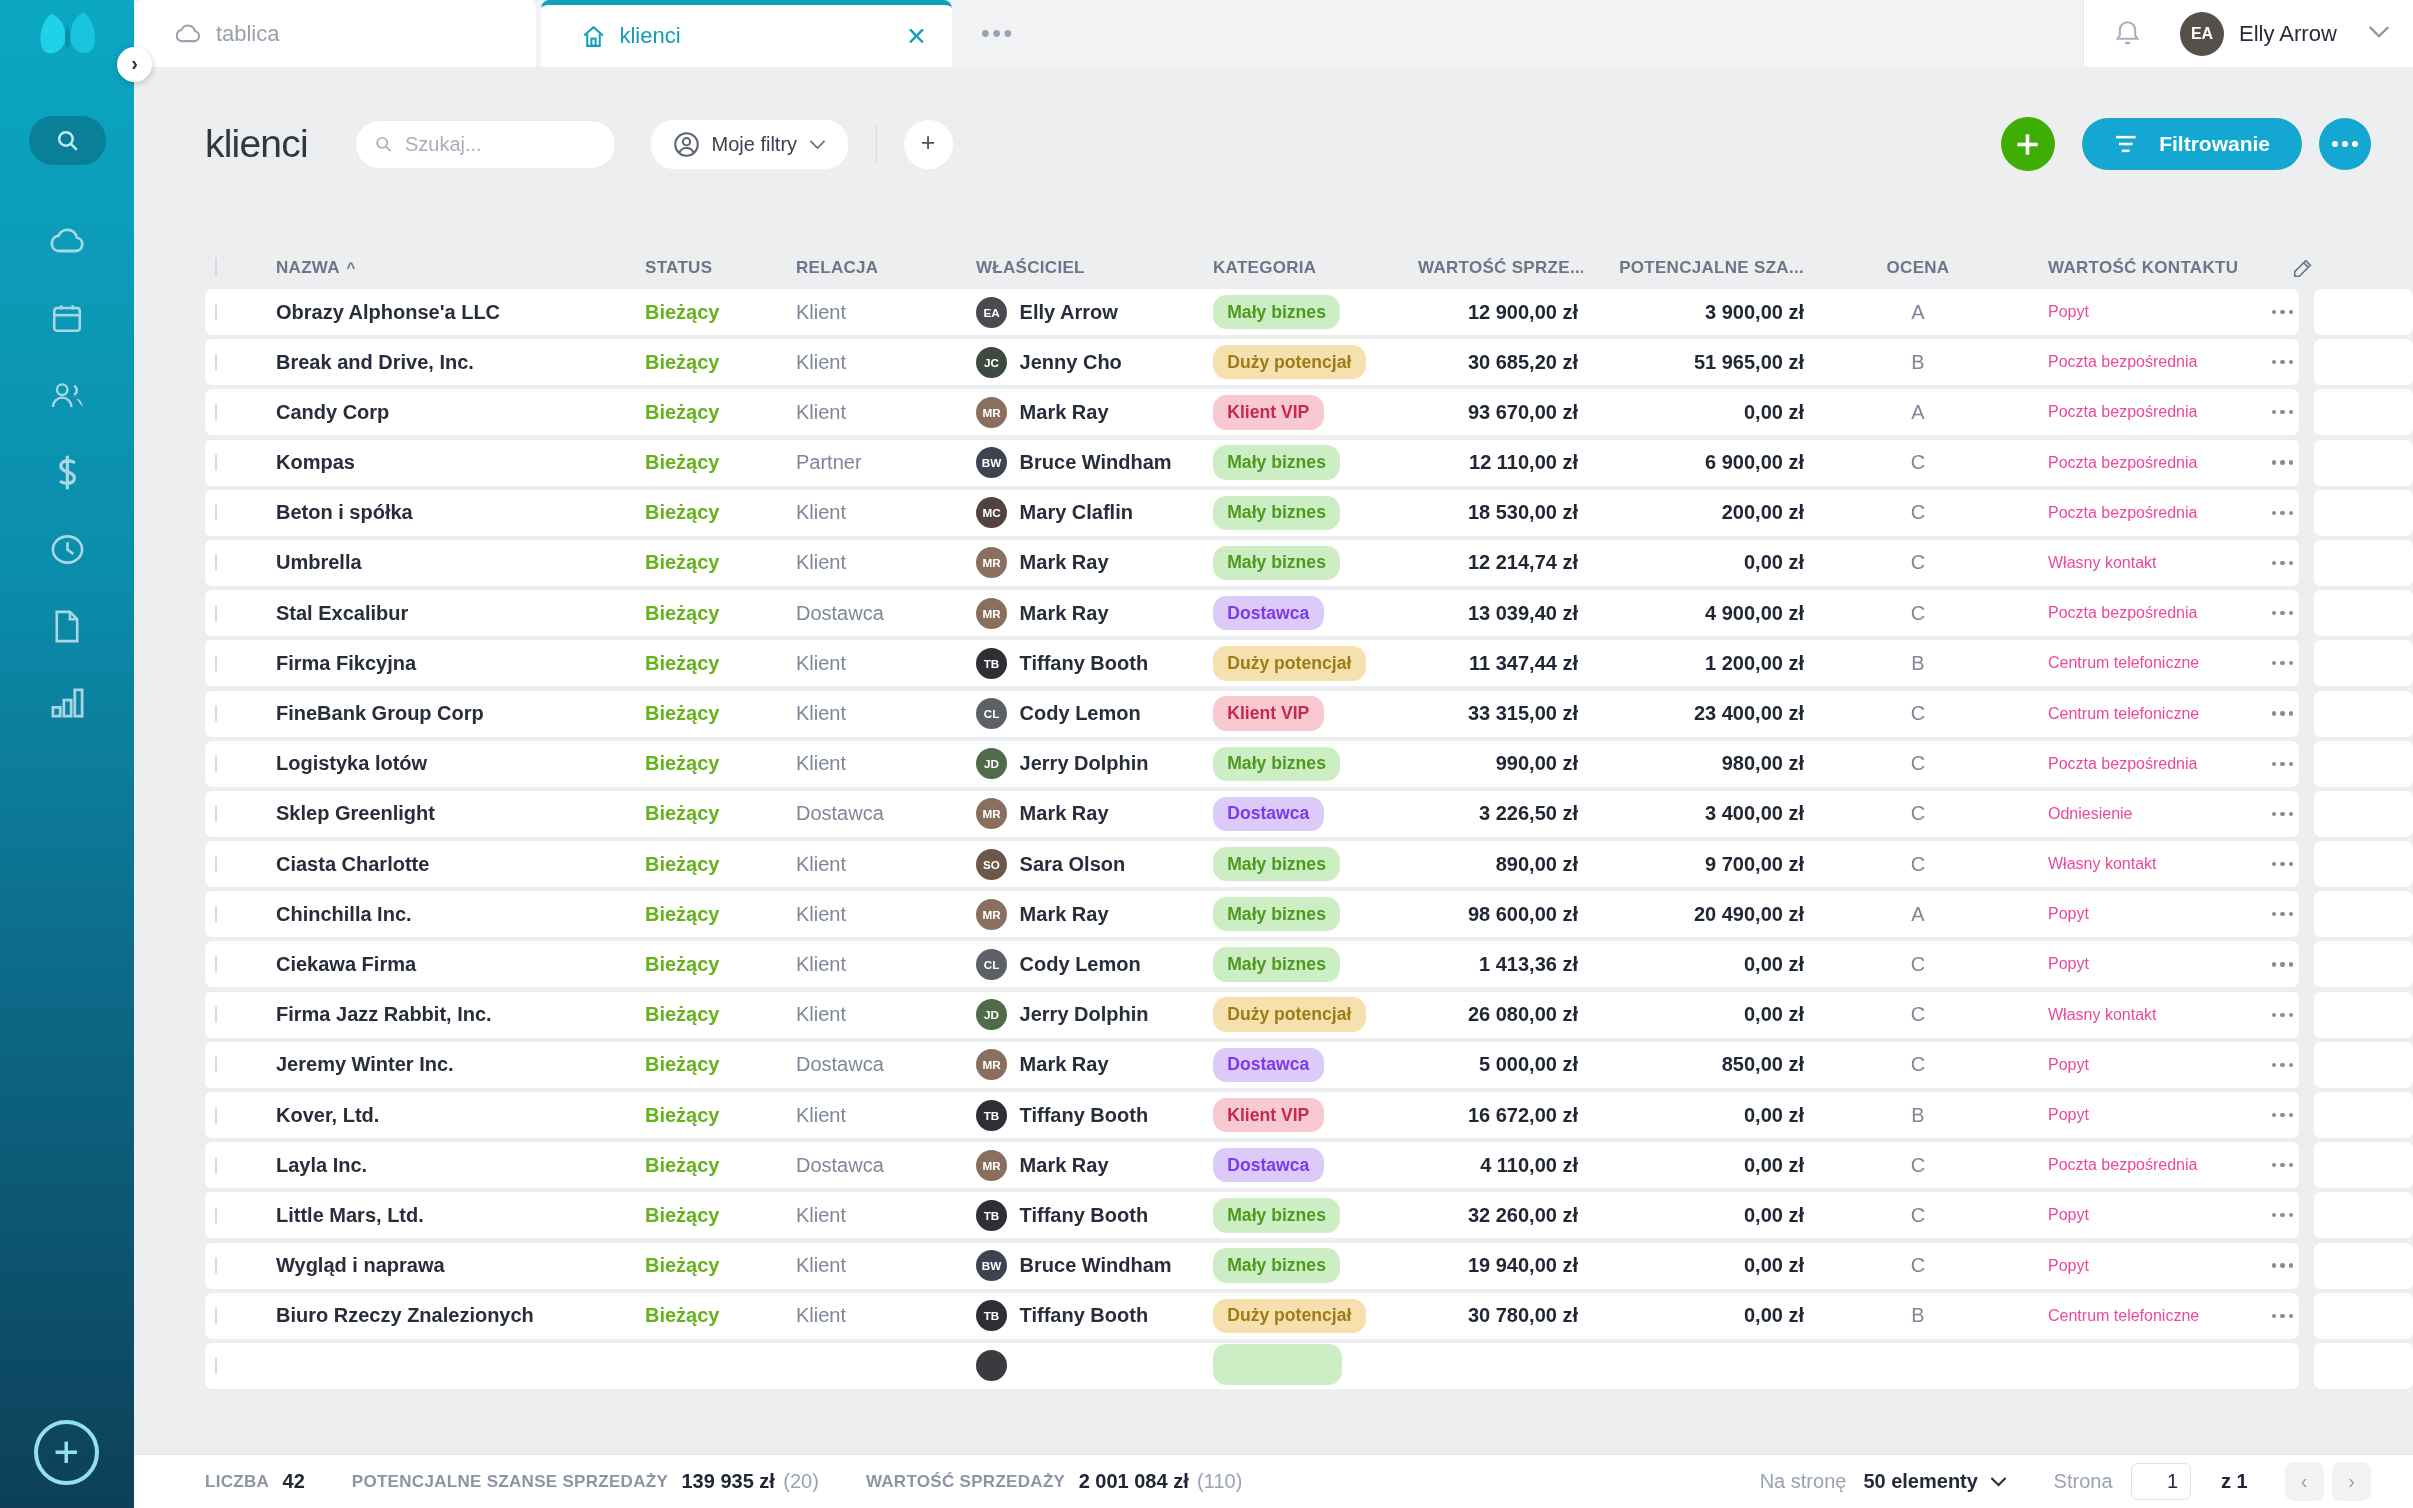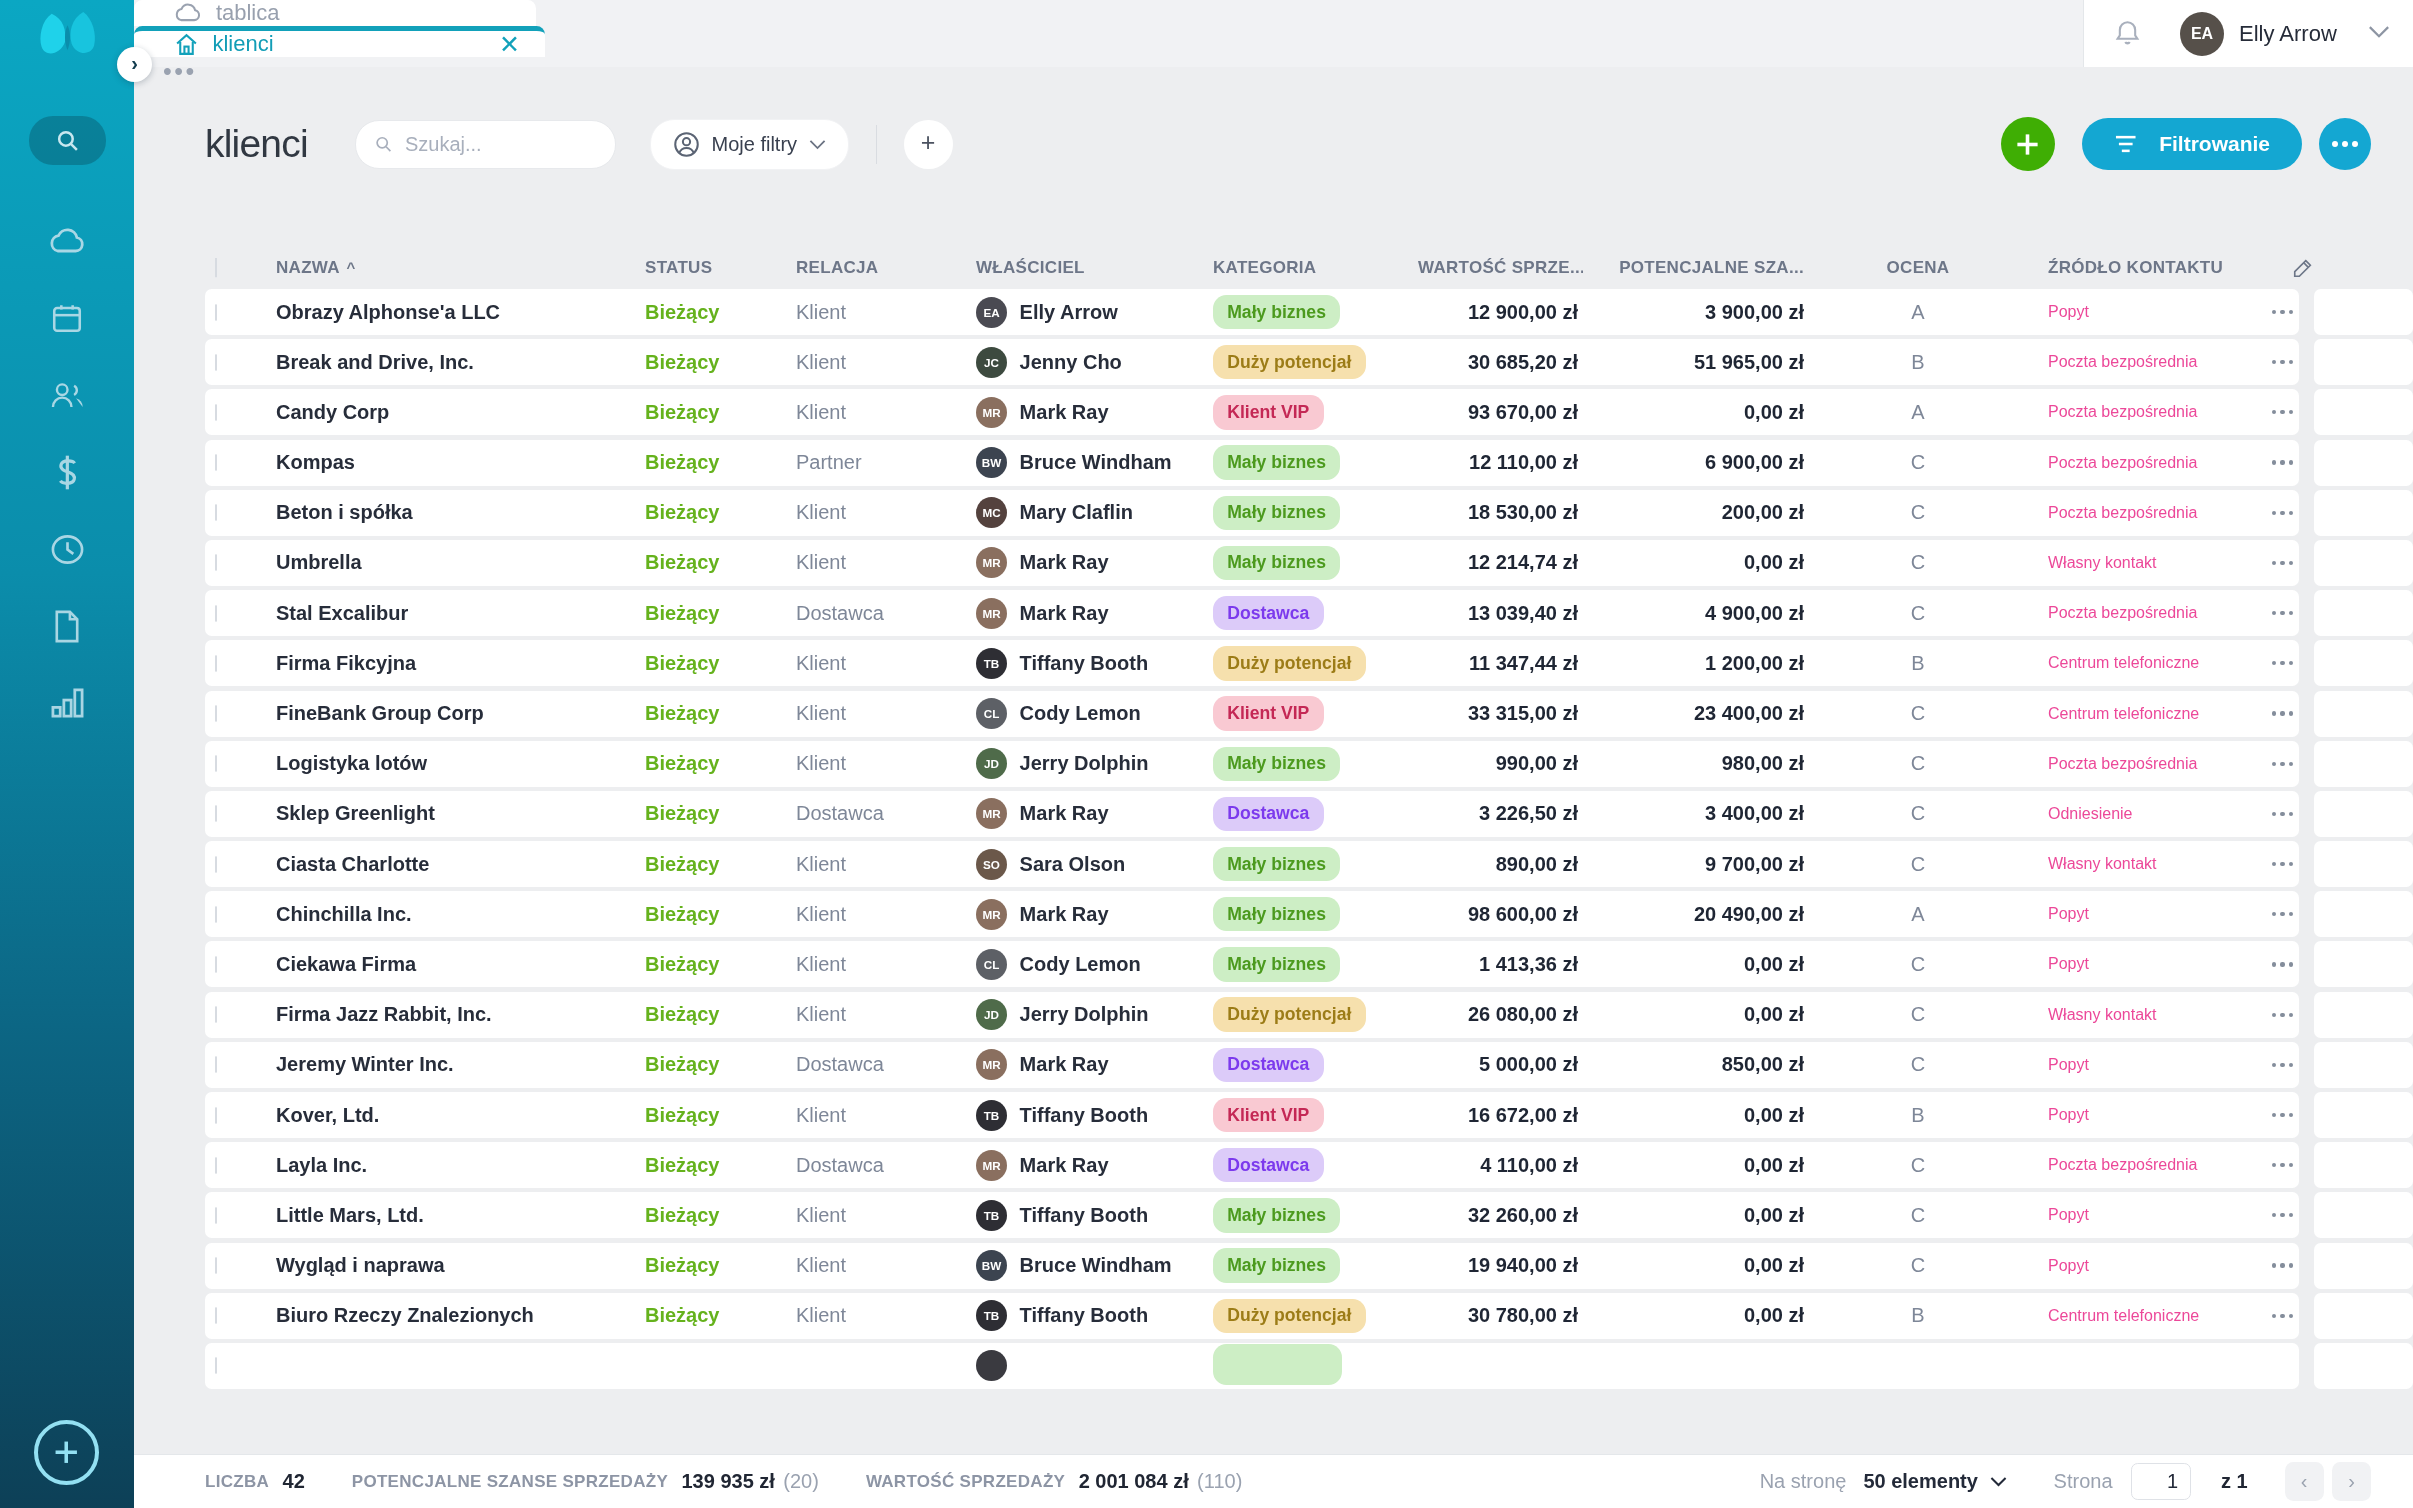--- a/index.html
+++ b/index.html
@@ -15,21 +15,21 @@
   .side-nav{position:absolute;top:221px;left:0;width:134px;display:flex;flex-direction:column;align-items:center;}
   .side-item{width:134px;height:40px;margin-bottom:37px;display:flex;align-items:center;justify-content:center;color:#b7dde9;cursor:pointer;}
   .side-item svg{opacity:.92}
   .side-add{position:absolute;bottom:23.5px;left:34px;width:65px;height:65px;border-radius:50%;
     border:4.2px solid #93e0f2;background:transparent;color:#93e0f2;display:flex;align-items:center;justify-content:center;cursor:pointer;}
   .expand-btn{position:absolute;left:117px;top:47px;width:35px;height:35px;border-radius:50%;background:#fff;border:none;
     box-shadow:0 1.7px 6.7px rgba(20,40,60,.25);color:#123c4e;font-size:20px;font-weight:bold;z-index:9;cursor:pointer;
     display:flex;align-items:center;justify-content:center;padding-bottom:2.5px;}
 
   
-  .tabbar{position:absolute;left:134px;top:0;right:0;height:67px;background:#f1f2f4;display:flex;z-index:4;flex-direction:column;}
+  .tabbar{position:absolute;left:134px;top:0;right:0;height:67px;background:#f1f2f4;display:flex;z-index:4;}
   .tab{height:67px;background:#fff;border-radius:8.4px 8.4px 0 0;display:flex;align-items:center;box-sizing:border-box;cursor:pointer;}
   .tab-tablica{width:402px;margin-right:5px;padding-left:40px;color:#98a0ae;}
   .tab-klienci{width:411px;border-top:5px solid #12a1ba;padding-left:40px;color:#129db6;}
   .tab-label{font-size:22px;margin-left:13.4px;}
   .tab-close{margin-left:auto;margin-right:25px;color:#12a1ba;font-size:25px;line-height:1;cursor:pointer;}
   .tab-more{width:92px;display:flex;align-items:center;justify-content:center;color:#9aa2b0;font-size:25px;letter-spacing:2.5px;cursor:pointer;}
   .userbox{position:absolute;right:0;top:0;width:329px;height:67px;background:#fff;border-left:0.8px solid #e4e7ea;
     display:flex;align-items:center;}
   .bell{margin-left:30px;color:#a9b0bd;cursor:pointer;display:flex;}
   .user-avatar{width:44px;height:44px;border-radius:50%;margin-left:39px;background:#56504a;color:#fff;
@@ -256,21 +256,21 @@
   <div class="thead grid">
     <div class="cell"><span class="checkbox"></span></div>
     <div class="cell"><span>NAZWA</span><span class="sort-caret">^</span></div>
     <div class="cell">STATUS</div>
     <div class="cell">RELACJA</div>
     <div class="cell">WŁAŚCICIEL</div>
     <div class="cell">KATEGORIA</div>
     <div class="cell th-right">WARTOŚĆ SPRZE...</div>
     <div class="cell th-right">POTENCJALNE SZA...</div>
     <div class="cell th-center">OCENA</div>
-    <div class="cell th-pad">ŹRÓDŁO KONTAKTU</div>
+    <div class="cell th-pad">WARTOŚĆ KONTAKTU</div>
     <div class="cell pencil">
       <svg width="22" height="22" viewBox="0 0 24 24" fill="none" stroke="currentColor" stroke-width="1.8">
         <path d="M15 4 l5 5 L8 21 H3 v-5 Z"></path>
           <line x1="13" y1="6.5" x2="17.5" y2="11"></line>
       </svg>
     </div>
   </div>
 
   <div class="rows-wrap">
     <div id="rows-list">

